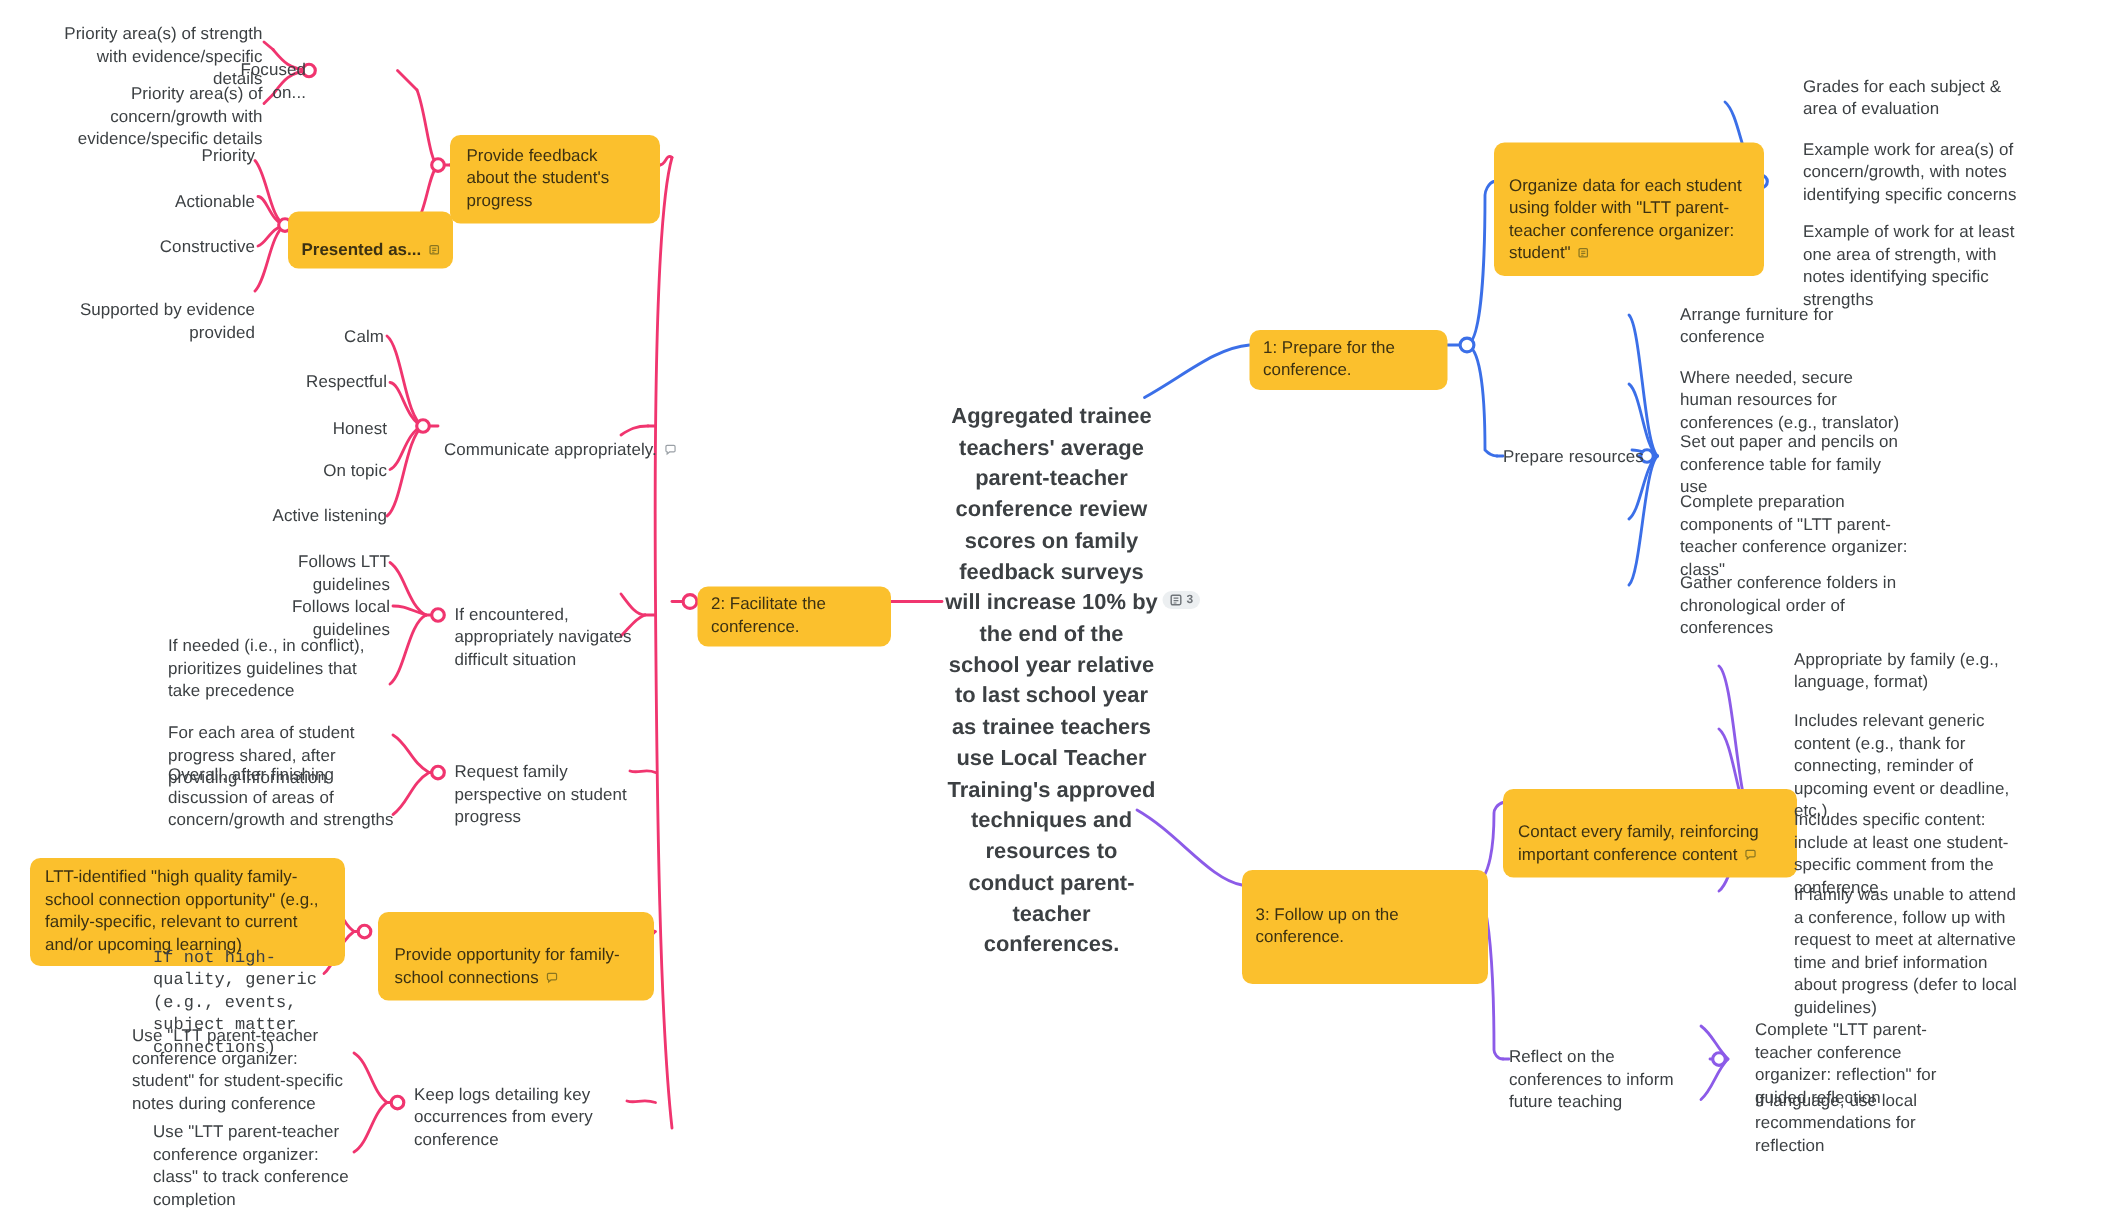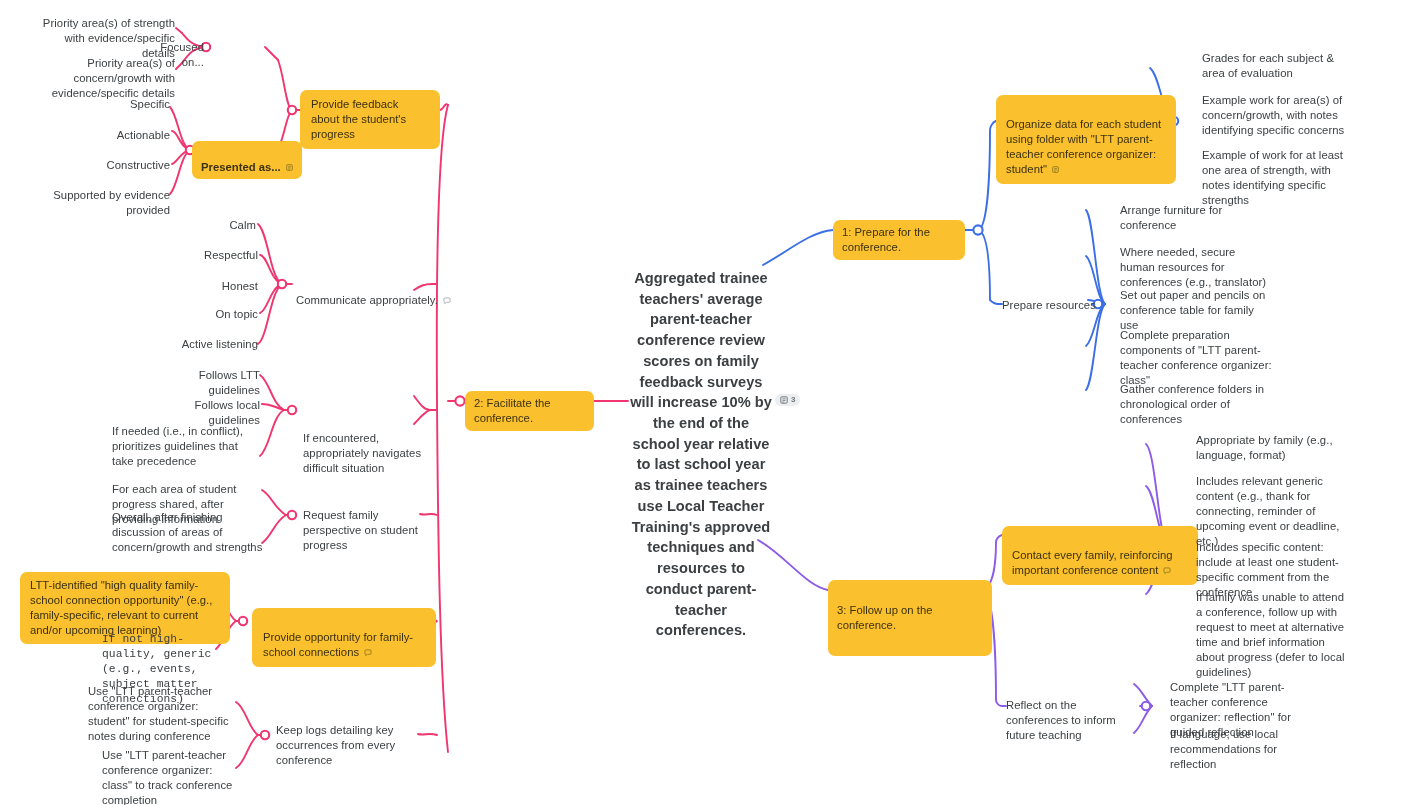--- a/index.html
+++ b/index.html
@@ -228,38 +228,38 @@
   <div class="node leaf r" style="left:40px; top:16px; width:135px;">Priority area(s) of strength with evidence/specific details</div>
   <div class="node leaf r" style="left:30px; top:56px; width:145px;">Priority area(s) of concern/growth with evidence/specific details</div>
 
   <div class="node box" style="left:192px; top:141px; padding:4px 9px;font-weight:bold;">
     <span>Presented as...</span><span class="badge std"><svg width="7" height="7" viewBox="0 0 10 10">
           <rect x="1" y="1" width="8" height="8" rx="1.2" fill="none" stroke="#8a7520" stroke-width="1.2"></rect>
           <path d="M3 3.6h4M3 5.6h4M3 7.4h2.2" stroke="#8a7520" stroke-width="1"></path>
         </svg></span>
   </div>
 
-  <div class="node leaf r" style="left:90px; top:97px; width:80px;">Specific</div>
+  <div class="node leaf r" style="left:90px; top:97px; width:80px;">Priority</div>
   <div class="node leaf r" style="left:80px; top:128px; width:90px;">Actionable</div>
   <div class="node leaf r" style="left:70px; top:158px; width:100px;">Constructive</div>
-  <div class="node leaf r" style="left:10px; top:188px; width:160px;">Supported by evidence provided</div>
+  <div class="node leaf r" style="left:10px; top:200px; width:160px;">Supported by evidence provided</div>
 
   <div class="node leaf l" style="left:296px; top:278px;">
     <span>Communicate appropriately.</span><span class="badge std"><svg width="8" height="8" viewBox="0 0 10 10">
           <path d="M1.2 2.2a1 1 0 011-1h5.6a1 1 0 011 1v3.4a1 1 0 01-1 1H4.2L2.2 8.3V6.6h-0a1 1 0 01-1-1z" fill="none" stroke="#9aa0a6" stroke-width="1"></path>
         </svg></span>
   </div>
 
   <div class="node leaf r" style="left:176px; top:218px; width:80px;">Calm</div>
   <div class="node leaf r" style="left:168px; top:248px; width:90px;">Respectful</div>
   <div class="node leaf r" style="left:178px; top:279px; width:80px;">Honest</div>
   <div class="node leaf r" style="left:170px; top:307px; width:88px;">On topic</div>
   <div class="node leaf r" style="left:160px; top:337px; width:98px;">Active listening</div>
 
-  <div class="node leaf l" style="left:303px; top:403px; width:130px;margin-top:28px;">If encountered, appropriately navigates difficult situation</div>
+  <div class="node leaf l" style="left:303px; top:403px; width:130px;">If encountered, appropriately navigates difficult situation</div>
 
   <div class="node leaf r" style="left:150px; top:368px; width:110px;">Follows LTT guidelines</div>
   <div class="node leaf r" style="left:140px; top:398px; width:120px;">Follows local guidelines</div>
   <div class="node leaf l" style="left:112px; top:424px; width:150px;">If needed (i.e., in conflict), prioritizes guidelines that take precedence</div>
 
   <div class="node leaf l" style="left:303px; top:508px; width:132px;">Request family perspective on student progress</div>
   <div class="node leaf l" style="left:112px; top:482px; width:150px;">For each area of student progress shared, after providing information</div>
   <div class="node leaf l" style="left:112px; top:510px; width:152px;">Overall, after finishing discussion of areas of concern/growth and strengths</div>
 
   <div class="node box" style="left:252px; top:608px; width:184px;">

